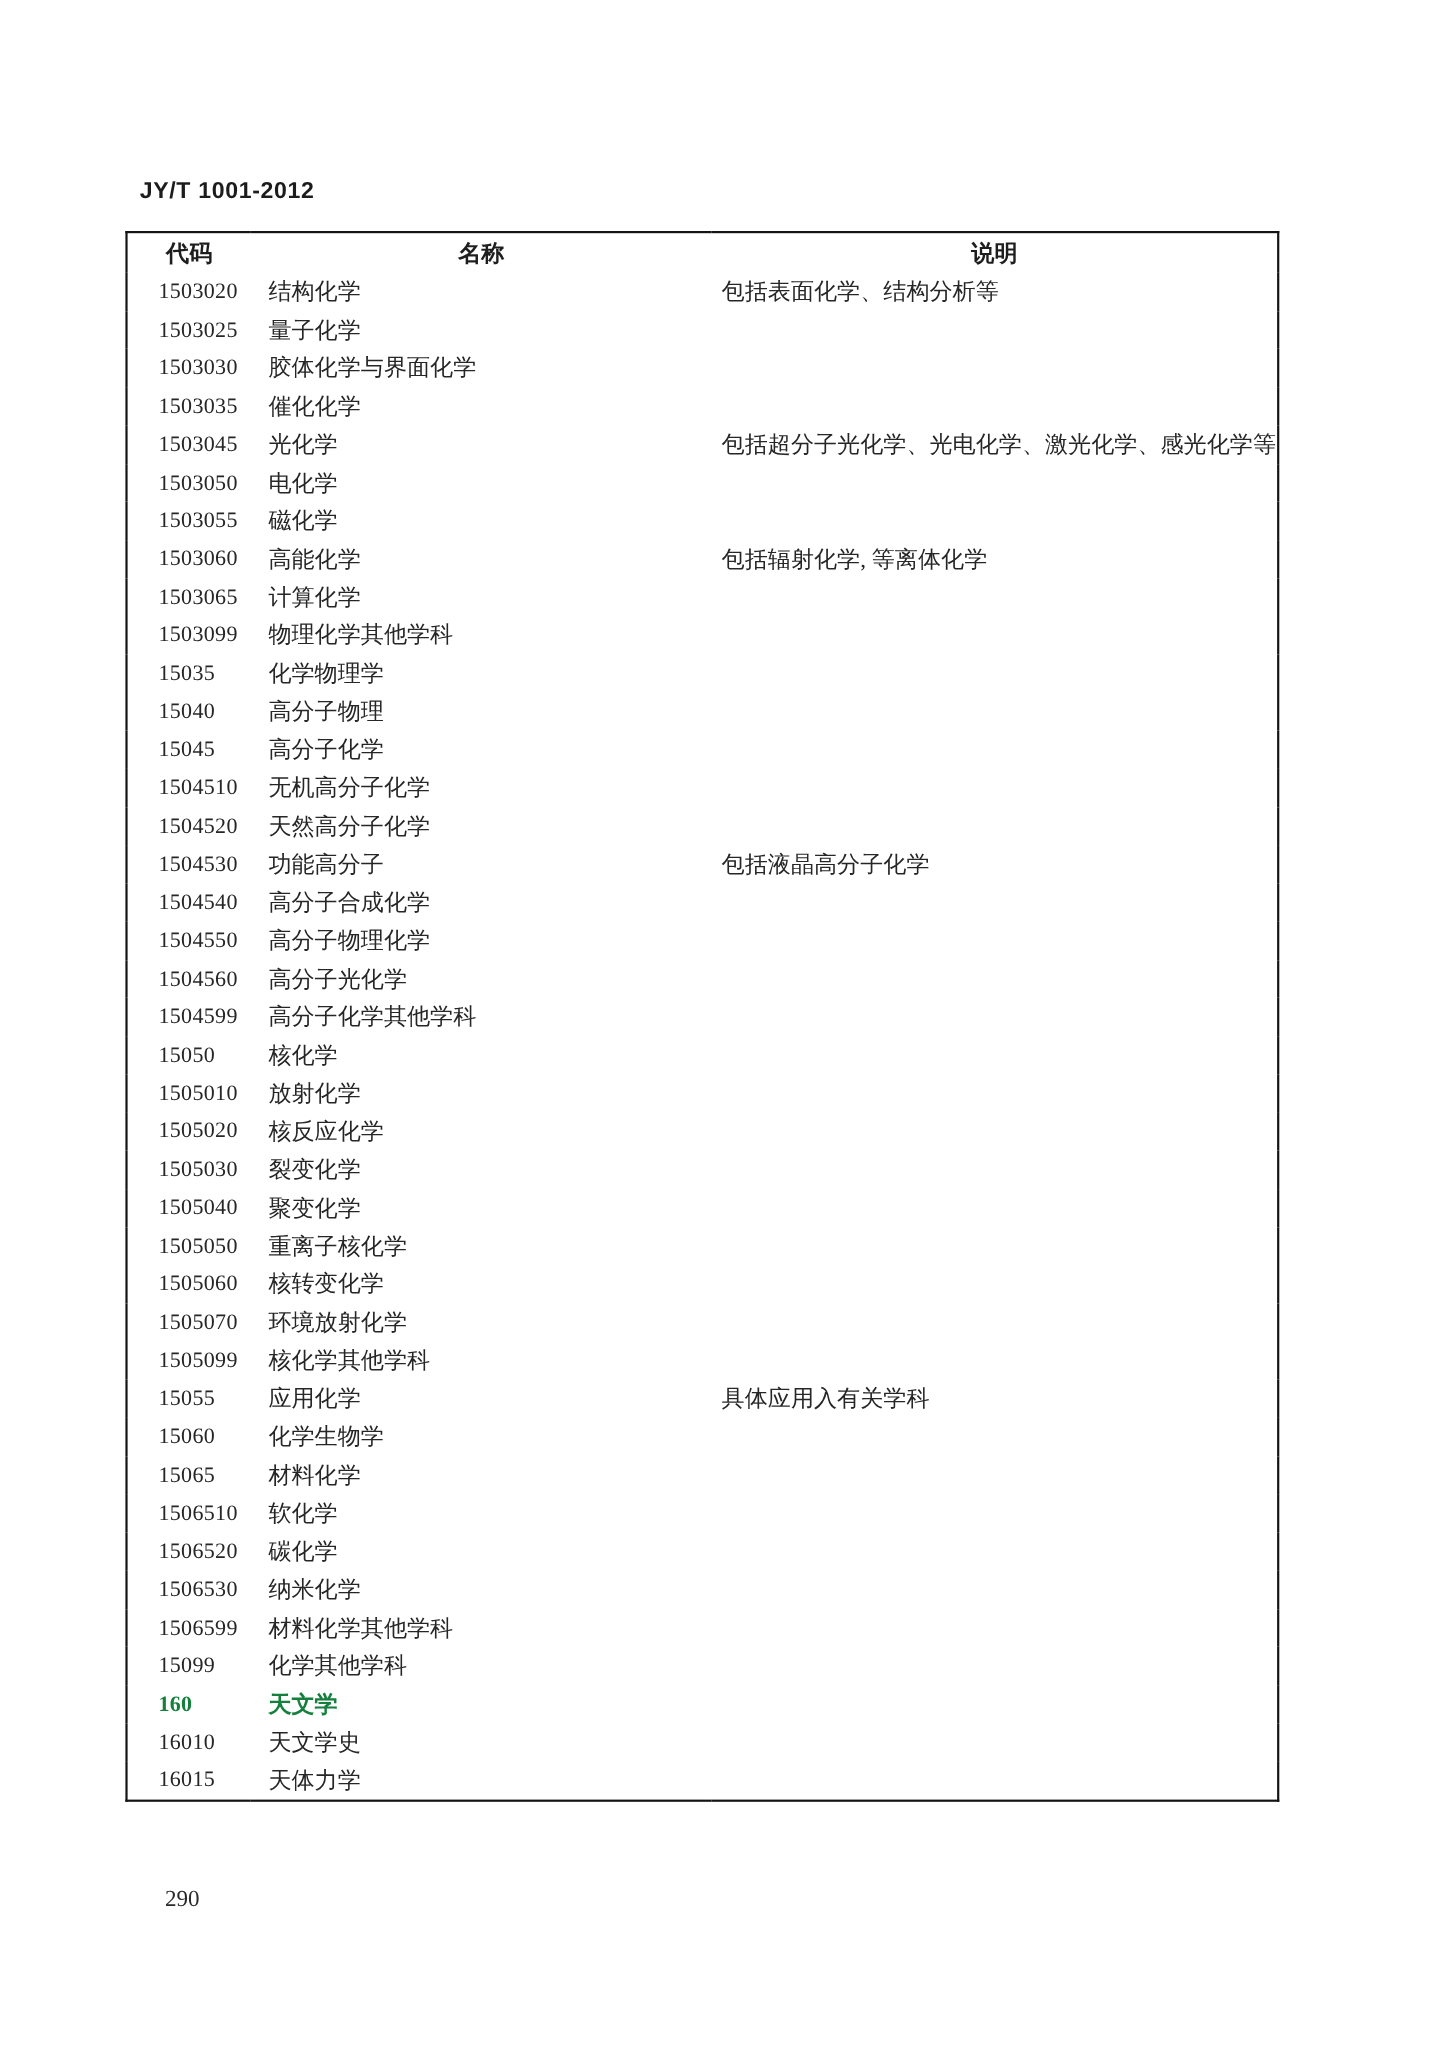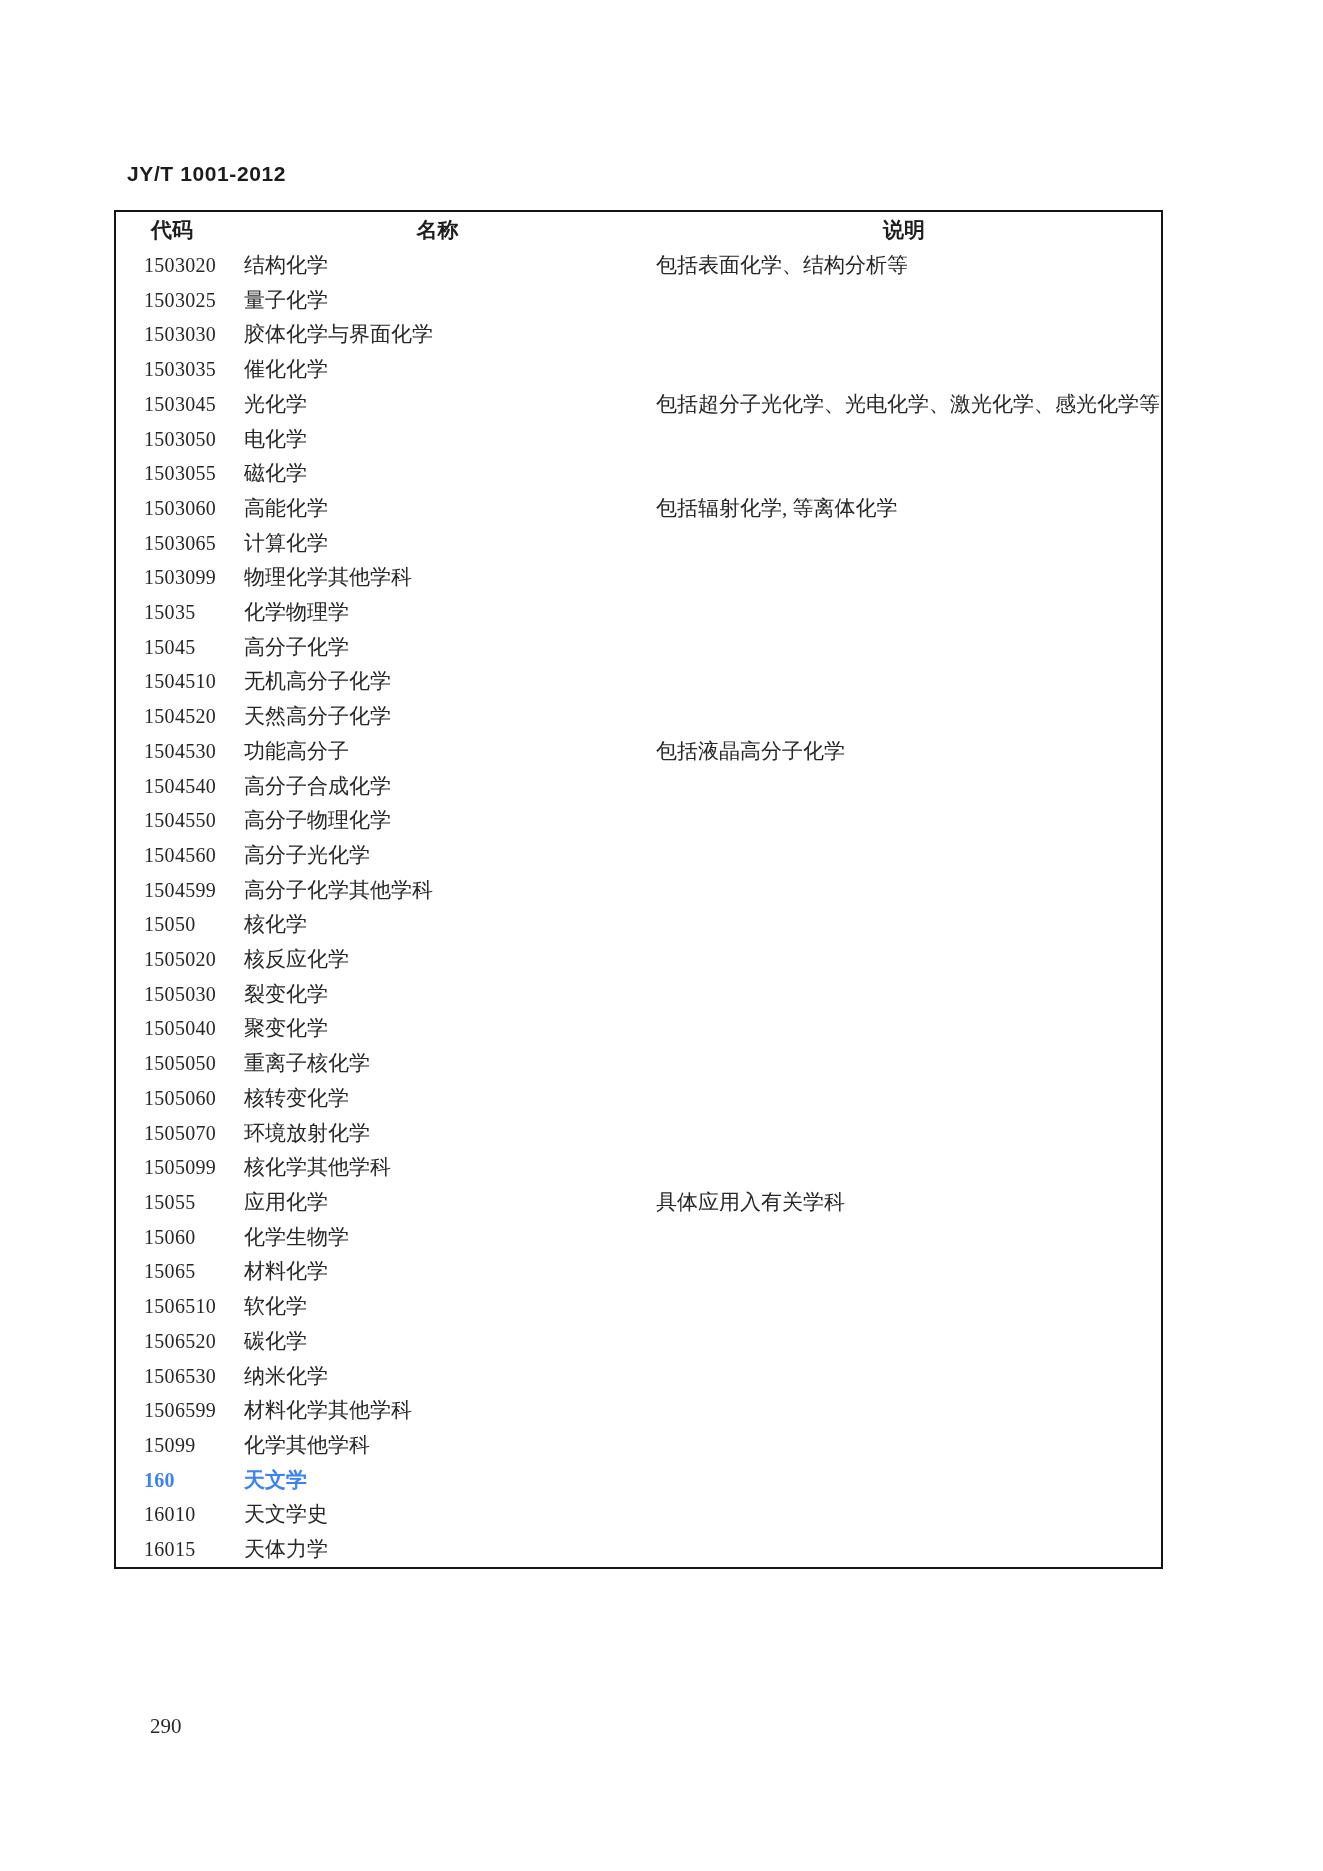--- a/index.html
+++ b/index.html
@@ -62,21 +62,21 @@
     font-size: 21px;
     vertical-align: middle;
     padding: 0;
     white-space: nowrap;
     border-left-width: 2px;
   }
   tbody td:first-child { border-left-width: 0; }
   td.code { padding-left: 28px; font-size: 20px; letter-spacing: 0.3px; }
   td.name { padding-left: 16px; font-family: Liberation Serif, serif; }
   td.desc { padding-left: 9px; }
-  tr.bold td.code, tr.bold td.name { font-weight: bold; color: #3b82f6; margin-left: 10px; }
+  tr.bold td.code, tr.bold td.name { font-weight: bold; color: #15803d; margin-left: 10px; }
   .page-number {
     position: absolute;
     left: 150px;
     top: 1714px;
     font-size: 21px;
     color: #2a2a2a;
   }
 </style>
 </head>
 <body>
@@ -147,20 +147,25 @@
     <td class="code">1503099</td>
     <td class="name">物理化学其他学科</td>
     <td class="desc"></td>
   </tr>
         <tr>
     <td class="code">15035</td>
     <td class="name">化学物理学</td>
     <td class="desc"></td>
   </tr>
         <tr>
+    <td class="code">15040</td>
+    <td class="name">高分子物理</td>
+    <td class="desc"></td>
+  </tr>
+        <tr>
     <td class="code">15045</td>
     <td class="name">高分子化学</td>
     <td class="desc"></td>
   </tr>
         <tr>
     <td class="code">1504510</td>
     <td class="name">无机高分子化学</td>
     <td class="desc"></td>
   </tr>
         <tr>
@@ -189,20 +194,25 @@
     <td class="desc"></td>
   </tr>
         <tr>
     <td class="code">1504599</td>
     <td class="name">高分子化学其他学科</td>
     <td class="desc"></td>
   </tr>
         <tr>
     <td class="code">15050</td>
     <td class="name">核化学</td>
+    <td class="desc"></td>
+  </tr>
+        <tr>
+    <td class="code">1505010</td>
+    <td class="name">放射化学</td>
     <td class="desc"></td>
   </tr>
         <tr>
     <td class="code">1505020</td>
     <td class="name">核反应化学</td>
     <td class="desc"></td>
   </tr>
         <tr>
     <td class="code">1505030</td>
     <td class="name">裂变化学</td>

